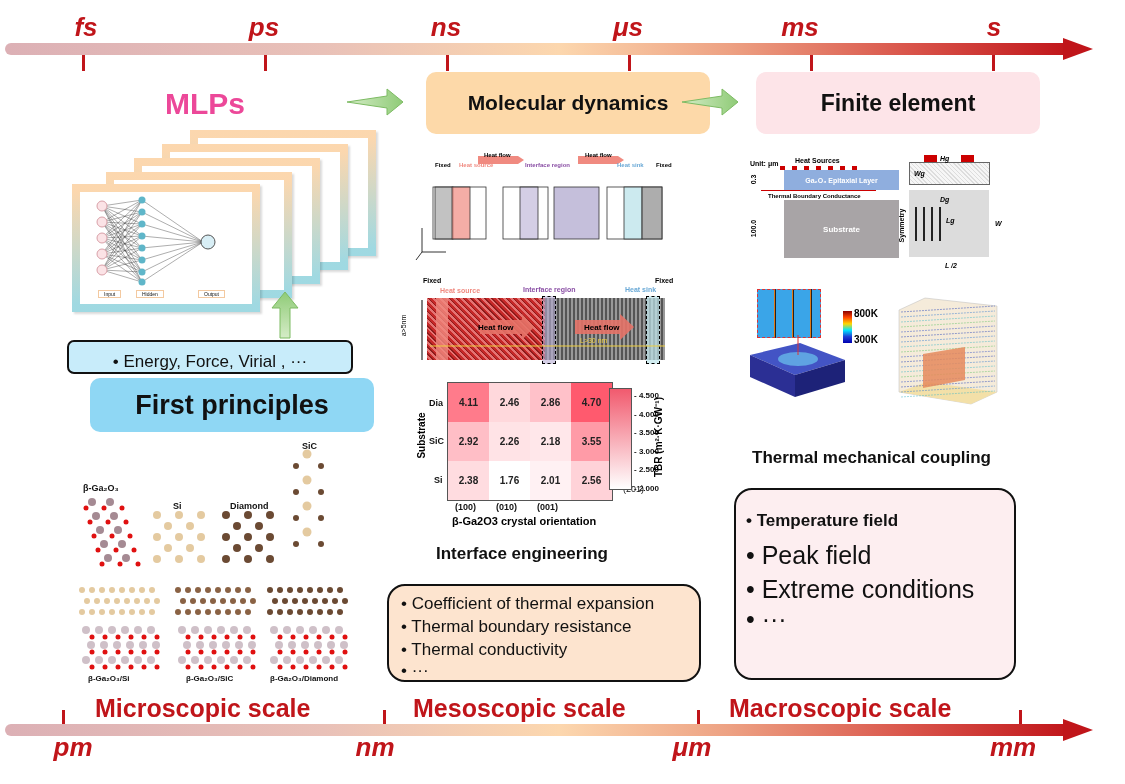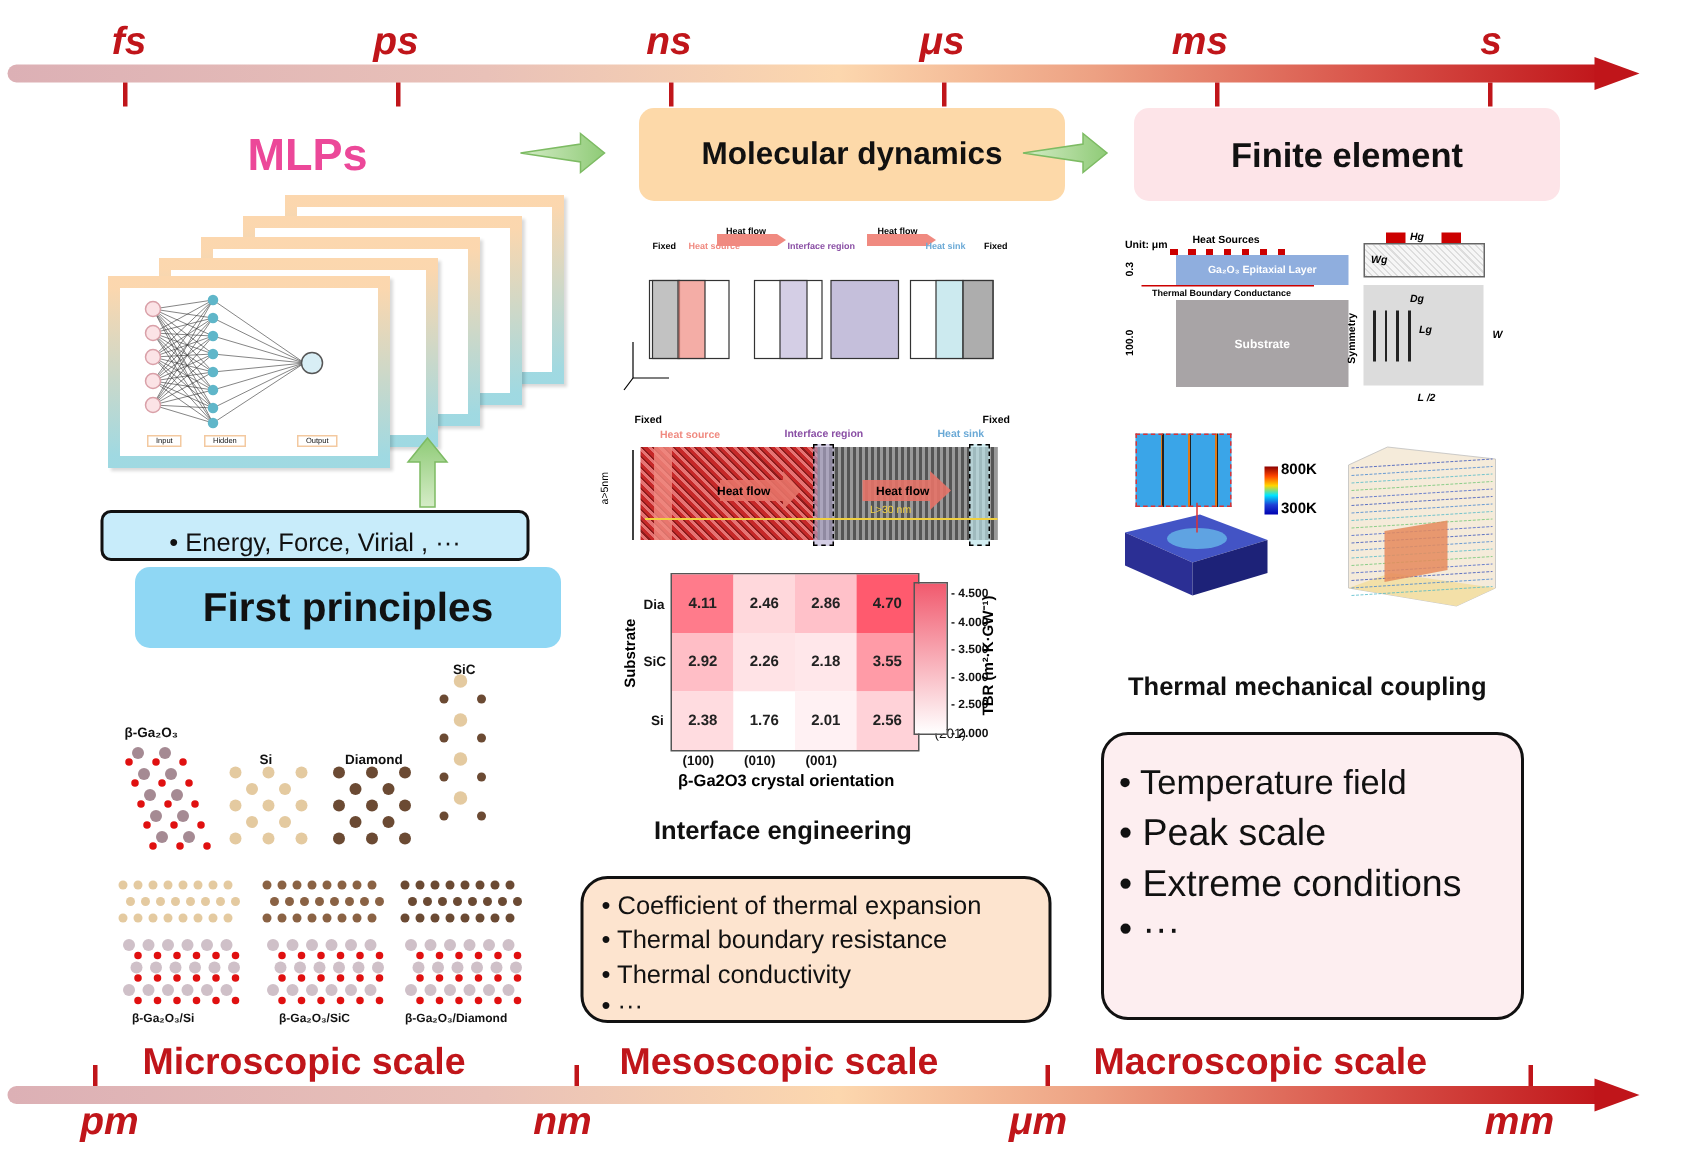--- a/index.html
+++ b/index.html
@@ -572,22 +572,22 @@
         <line x1="8" y1="100" x2="102" y2="94" stroke="#3a7fd0" stroke-dasharray="2 1"></line>
         <line x1="8" y1="105" x2="102" y2="99" stroke="#47b6c7" stroke-dasharray="2 1"></line>
       </g>
     <polygon points="30,62 72,55 72,88 30,96" fill="#e58a5c" opacity="0.85"></polygon>
   </svg>
 </div>
 
 <div class="abs" style="left:752px; top:448px; font-size:17px; font-weight:bold; color:#111;">Thermal mechanical coupling</div>
 
 <div class="list-box" style="left:734px; top:488px; width:282px; height:192px; background:#fdeef0; padding:14px 0 0 10px; box-sizing:border-box;">
-  <div style="font-size:23px; line-height:34px;">• Temperature field</div>
-  <div style="font-size:25px; line-height:34px;">• Peak scale</div>
+  <div style="font-size:17px; line-height:34px;font-weight:bold;">• Temperature field</div>
+  <div style="font-size:25px; line-height:34px;">• Peak field</div>
   <div style="font-size:25px; line-height:34px;">• Extreme conditions</div>
   <div style="font-size:25px; line-height:26px;">• ···</div>
 </div>
 
 <div class="tick" style="left:62px; top:710px;"></div>
 <div class="tick" style="left:383px; top:710px;"></div>
 <div class="tick" style="left:697px; top:710px;"></div>
 <div class="tick" style="left:1019px; top:710px;"></div>
 <div class="axis-bar" style="left:5px; top:724px; width:1065px;"></div>
 <div class="axis-head" style="left:1063px; top:719px;"></div>

